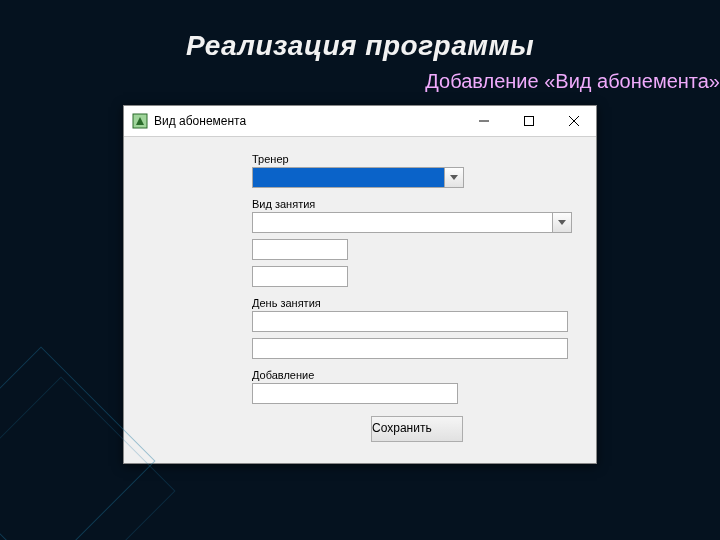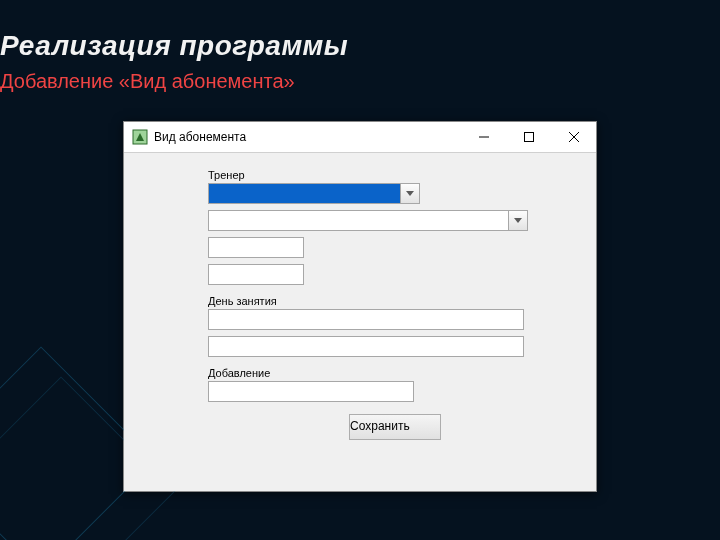--- a/index.html
+++ b/index.html
@@ -9,33 +9,33 @@
       linear-gradient(135deg, rgba(30,80,120,0.0) 0%, rgba(30,80,120,0.0) 100%),
       repeating-linear-gradient(60deg, rgba(0,60,90,0.0) 0 40px, rgba(0,60,90,0.0) 40px 80px);
     color:#fff;
     position:relative;
   }
   
   .deco{position:absolute;left:-40px;top:380px;width:200px;height:300px;pointer-events:none;}
   .deco div{position:absolute;border:1px solid rgba(30,120,160,.4);width:160px;height:160px;transform:rotate(45deg);}
   .deco div:nth-child(2){top:30px;left:20px;border-color:rgba(30,120,160,.25);}
   .slide-title{
-    text-align:left;
+    text-align:center;
     font-weight:bold;
     font-style:italic;
     font-size:28px;
     margin:30px 0 8px;
     color:#f2f2f2;
     letter-spacing:.5px;
   }
   .slide-subtitle{
-    text-align:left;
+    text-align:right;
     font-size:20px;
-    color:#ef4444;
-    margin-bottom:28px;
+    color:#f0abfc;
+    margin-bottom:12px;
   }
   .window{
     width:472px;
     margin:0 auto;
     background:#f0f0f0;
     border:1px solid #888;
     box-shadow:0 2px 10px rgba(0,0,0,.6);
   }
   .titlebar{
     background:#fff;
@@ -49,23 +49,24 @@
     display:inline-block;
   }
   .titlebar .app-icon svg{display:block}
   .titlebar .title-text{font-size:12px;color:#000;flex:0 0 auto;white-space:nowrap;}
   .titlebar .spacer{flex:1}
   .win-btn{width:45px;height:30px;display:flex;align-items:center;justify-content:center;font-family:inherit;color:#000;cursor:pointer}
   .win-btn.close{color:#000;}
   .win-btn svg{display:block}
   .client{
     background:#f0f0f0;
-    padding:12px 14px 26px 84px;
+    padding:12px 14px 14px 84px;
     position:relative;
     min-height:300px;
+    margin-left:44px;
   }
   .field-label{
     font-size:11px;
     color:#000;
     margin:4px 0 2px;
     display:block;
   }
   .combo{
     height:21px;
     border:1px solid #a7a7a7;
@@ -154,20 +155,21 @@
     <div class="combo w1">
       <div class="sel selected"></div>
       <div class="arrow">
         <svg width="8" height="6" viewBox="0 0 8 6">
             <path d="M0 0 L4 5 L8 0 Z" fill="#5a5a5a"></path>
           </svg>
       </div>
     </div>
 
     <div class="gap"></div>
+    <span class="field-label">Вид занятия</span>
     <div class="combo w2">
       <div class="sel"></div>
       <div class="arrow">
         <svg width="8" height="6" viewBox="0 0 8 6">
             <path d="M0 0 L4 5 L8 0 Z" fill="#5a5a5a"></path>
           </svg>
       </div>
     </div>
 
     <div class="gap"></div>

